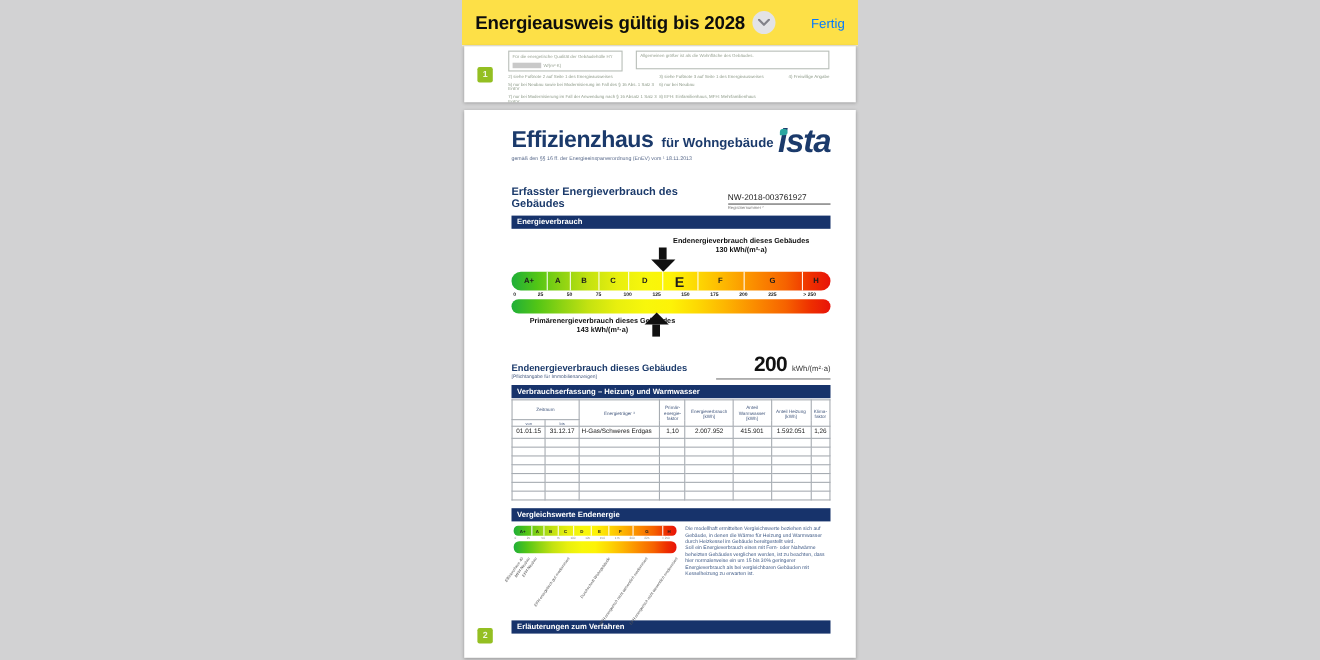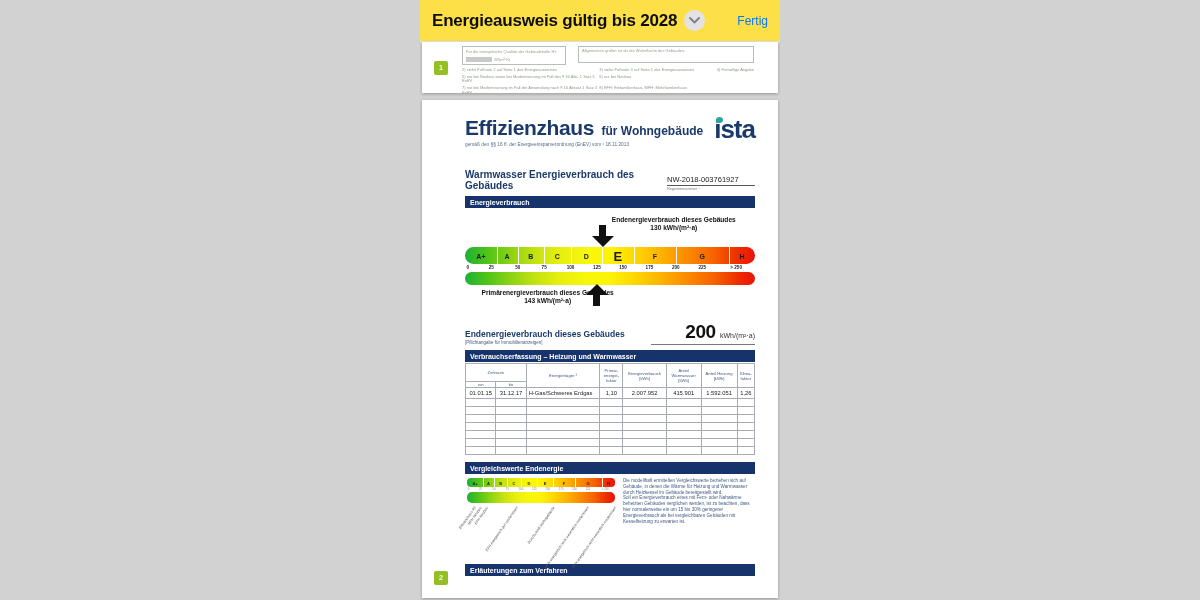--- a/index.html
+++ b/index.html
@@ -33,22 +33,22 @@
   .p1-box.r{flex:1;height:13px;line-height:5px}
   .p1-fn{display:flex;margin-top:2.5px;line-height:4.6px}
   .p1-fn span{display:block}
   .p1-fn .c1{width:47%}.p1-fn .c2{width:33%}.p1-fn .c3{flex:1;text-align:right}
   
   .p2-inner{padding:16px 23px 0 43px}
   .p2-head{display:flex;align-items:flex-start}
   .doc-h1{font-size:21px;font-weight:700;color:#1b3a6b;letter-spacing:-.4px}
   .doc-h1b{font-size:12px;font-weight:700;color:#1b3a6b;margin-left:3px}
   .doc-sub{font-size:4.8px;color:#5a6b8c;margin-top:2px}
-  .ista{margin-left:auto;position:relative;font-size:26px;line-height:26px;font-weight:800;
-        color:#1b3a6b;letter-spacing:-1px}
+  .ista{margin-left:auto;position:relative;font-size:30px;line-height:26px;font-weight:800;
+        font-style:italic;color:#1b3a6b;letter-spacing:-1px}
   .ista-dot{position:absolute;left:2px;top:1px;width:7px;height:6px;background:#2ba6a0;
             border-radius:50% 50% 50% 10%}
   
   .erf-row{display:flex;align-items:flex-end;margin-top:22px}
   .erf-title{font-size:10px;font-weight:700;color:#1b3a6b}
   .reg{margin-left:auto;width:96px}
   .reg-val{display:block;font-size:7.5px;color:#222;border-bottom:1px solid #555;padding-bottom:1px}
   .reg-lbl{display:block;font-size:3.8px;color:#777;margin-top:1px}
   .nbar{background:#17336b;color:#fff;font-size:7px;font-weight:700;
         padding:2.5px 5px;margin-top:5px}
@@ -167,21 +167,21 @@
             </div>
             <div class="doc-sub">gemäß den §§ 16 ff. der Energieeinsparverordnung (EnEV) vom ¹ 18.11.2013</div>
           </div>
           <div class="ista">
             <span class="ista-dot"></span>
             <span>ista</span>
           </div>
         </div>
 
         <div class="erf-row">
-          <span class="erf-title">Warmwasser Energieverbrauch des Gebäudes</span>
+          <span class="erf-title">Erfasster Energieverbrauch des Gebäudes</span>
           <span class="reg">
             <span class="reg-val">NW-2018-003761927</span>
             <span class="reg-lbl">Registriernummer ²</span>
           </span>
         </div>
 
         <div class="nbar">Energieverbrauch</div>
 
         <div class="scale-wrap">
           <div class="arrow-zone">

